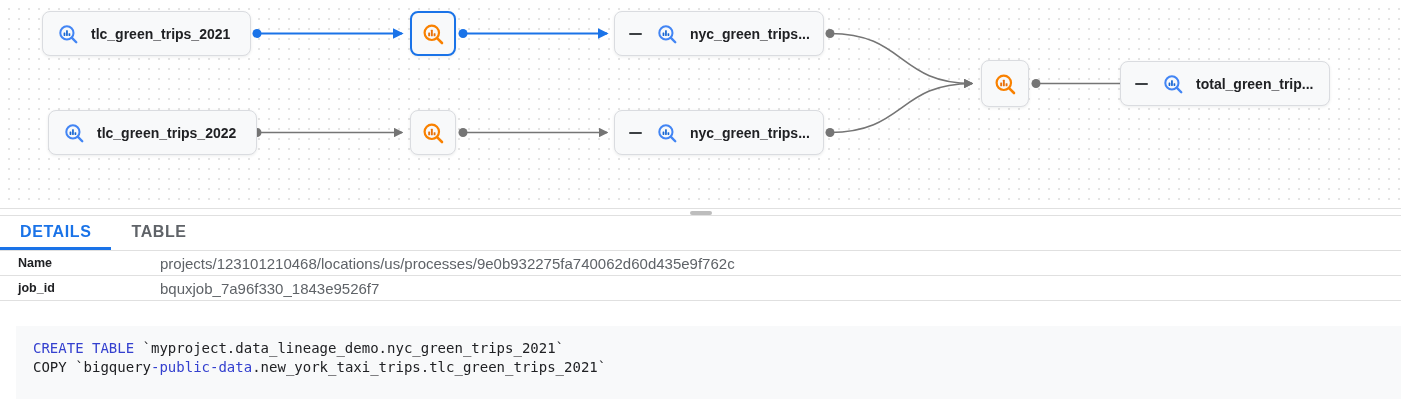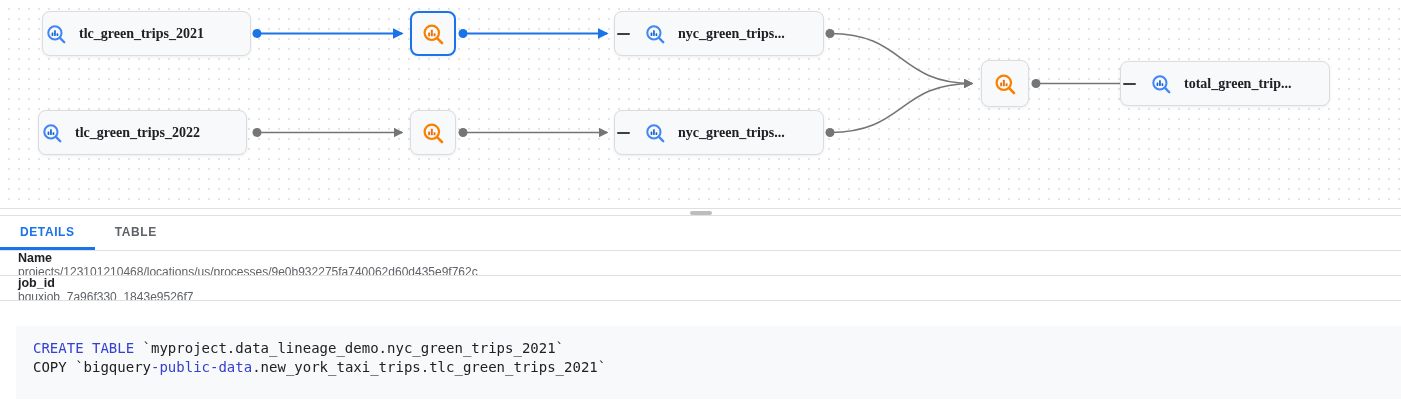--- a/index.html
+++ b/index.html
@@ -19,43 +19,43 @@
     border-bottom:1px solid var(--divider);}
   .edges{position:absolute;left:0;top:0;width:1401px;height:209px;}
   .edge-blue{stroke:var(--blue);stroke-width:1.8;fill:none;}
   .edge-gray{stroke:var(--edge-gray);stroke-width:1.6;fill:none;}
   .dot-blue{fill:var(--blue);}
   .dot-gray{fill:var(--edge-gray);}
 
   .node{position:absolute;display:flex;align-items:center;height:45px;
     background:var(--node-bg);border:1px solid var(--node-border);border-radius:8px;
     box-shadow:0 1px 3px rgba(60,64,67,.10);cursor:pointer;}
-  .node.table{padding:0 2px;gap:12px;font-family:Liberation Serif, serif;}
+  .node.table{padding:0 14px;gap:12px;}
   .node-label{font-size:14px;font-weight:600;color:var(--text-primary);white-space:nowrap;overflow:hidden;}
   .minus{display:inline-block;width:13px;height:2px;background:#3c4043;border-radius:1px;flex:none;margin-right:2px;}
   .proc{justify-content:center;}
   .proc.selected{border:2px solid var(--blue);}
 
   .bq-icon{display:inline-flex;flex:none;}
   .bq-icon .ring{stroke:var(--icon-blue-ring);fill:none;}
   .bq-icon .bars{fill:var(--icon-blue-bars);}
   .bq-icon.orange .ring{stroke:var(--icon-orange-ring);}
   .bq-icon.orange .bars{fill:var(--icon-orange-bars);}
 
   .drag-handle{width:22px;height:4px;background:#bdbdbd;border-radius:2px;margin:2px auto 0;cursor:row-resize;}
 
   
   .panel-title{font-size:18px;color:var(--text-primary);padding:15px 18px 12px;height:47px;}
   .tabs{display:flex;height:36px;border-top:1px solid var(--divider);border-bottom:1px solid var(--divider);}
-  .tab{display:flex;align-items:center;padding:0 20px;font-size:12px;font-weight:700;
+  .tab{display:flex;align-items:center;padding:0 20px;font-size:16px;font-weight:700;
     letter-spacing:.6px;color:var(--text-secondary);cursor:pointer;border-bottom:3px solid transparent;text-align:right;}
   .tab.active{color:var(--blue);border-bottom-color:var(--blue);}
-  .kv-row{display:flex;align-items:flex-start;height:25px;padding:0 18px;border-bottom:1px solid var(--divider);flex-direction:column;}
+  .kv-row{display:flex;align-items:center;height:25px;padding:0 18px;border-bottom:1px solid var(--divider);}
   .kv-label{width:142px;flex:none;font-size:12.5px;font-weight:700;color:var(--text-primary);}
-  .kv-value{font-size:12px;color:var(--text-secondary);white-space:nowrap;overflow:hidden;}
+  .kv-value{font-size:15px;color:var(--text-secondary);white-space:nowrap;overflow:hidden;}
 
   
   .code-block{margin:25px 0 0 16px;background:var(--code-bg);padding:13px 12px 20px 17px;height:73px;}
   .code-line{font-family:"DejaVu Sans Mono","Liberation Mono",monospace;font-size:14px;
     line-height:19px;color:var(--text-primary);white-space:pre;}
   .kw{color:var(--keyword-blue);}
 </style>
 </head>
 <body>
 
@@ -96,21 +96,21 @@
           <circle class="ring" cx="10.8" cy="10.8" r="7.2" stroke-width="2.2"></circle>
           <path class="ring" d="M16.3 16.3 L21 21" stroke-width="2.6" stroke-linecap="round"></path>
           <rect class="bars" x="7.2" y="10.4" width="1.9" height="3.8" rx="0.5"></rect>
           <rect class="bars" x="9.9" y="7.8" width="1.9" height="6.4" rx="0.5"></rect>
           <rect class="bars" x="12.6" y="11.2" width="1.9" height="3.0" rx="0.5"></rect>
         </svg>
     </span>
     <span class="node-label">tlc_green_trips_2021</span>
   </div>
 
-  <div class="node table" style="left:38px;top:110px;width:209px;">
+  <div class="node table" style="left:48px;top:110px;width:209px;">
     <span class="bq-icon">
       <svg width="22" height="22" viewBox="0 0 24 24">
           <circle class="ring" cx="10.8" cy="10.8" r="7.2" stroke-width="2.2"></circle>
           <path class="ring" d="M16.3 16.3 L21 21" stroke-width="2.6" stroke-linecap="round"></path>
           <rect class="bars" x="7.2" y="10.4" width="1.9" height="3.8" rx="0.5"></rect>
           <rect class="bars" x="9.9" y="7.8" width="1.9" height="6.4" rx="0.5"></rect>
           <rect class="bars" x="12.6" y="11.2" width="1.9" height="3.0" rx="0.5"></rect>
         </svg>
     </span>
     <span class="node-label">tlc_green_trips_2022</span>

